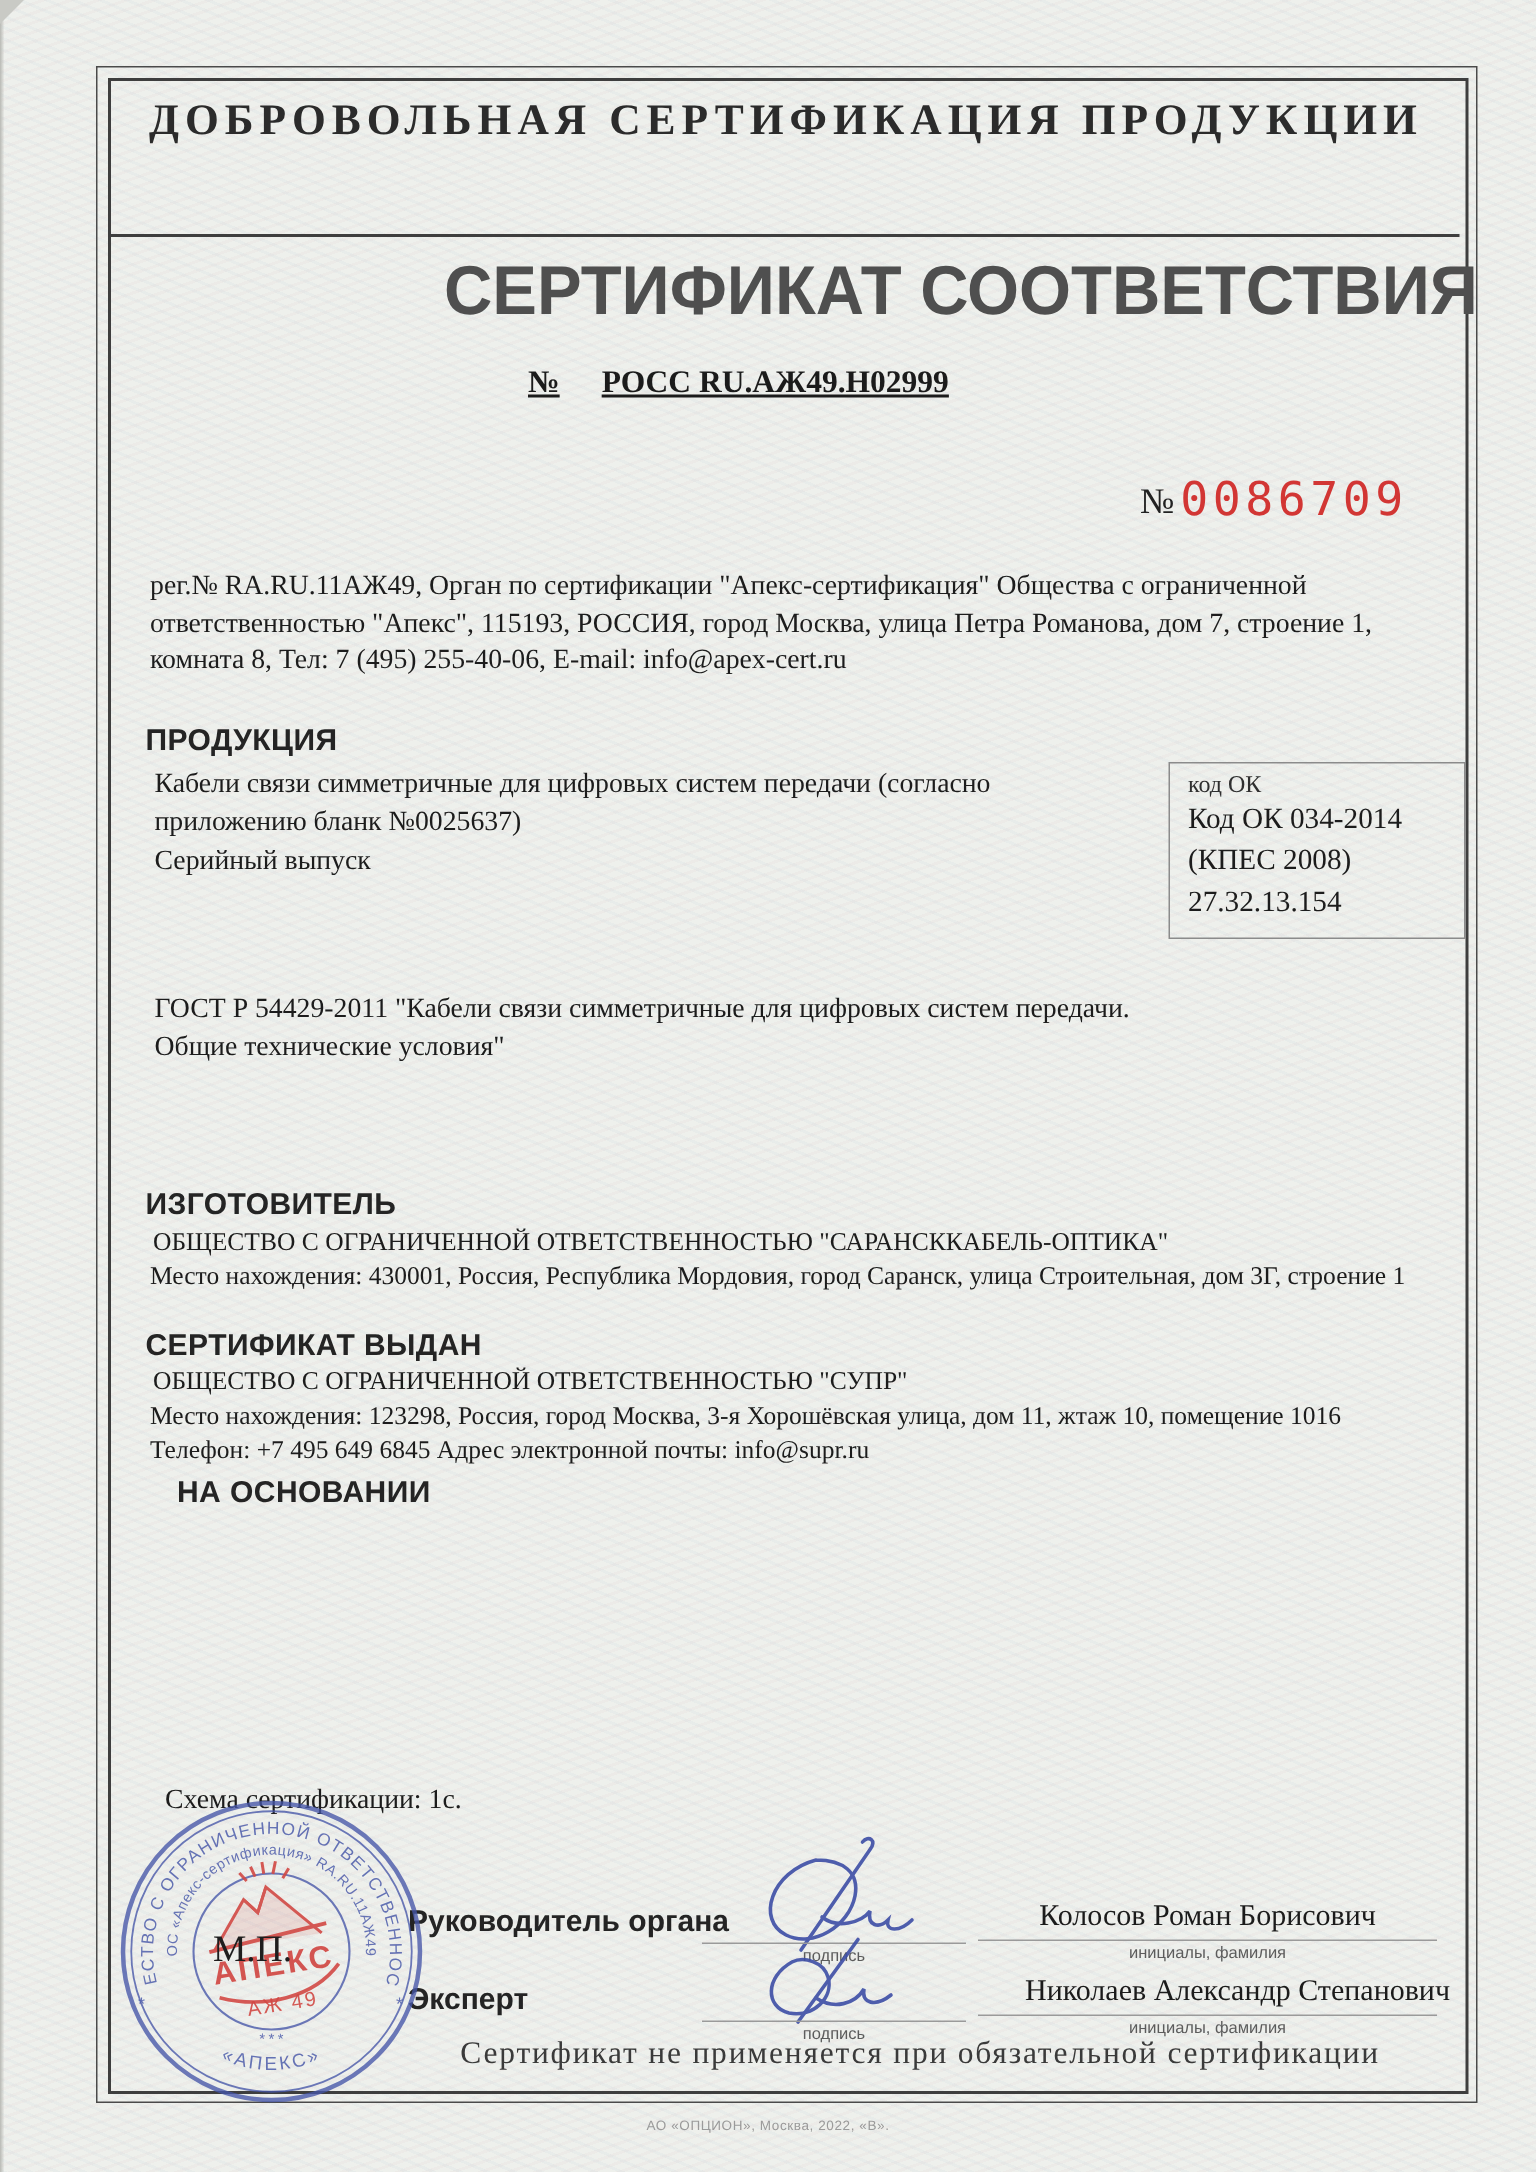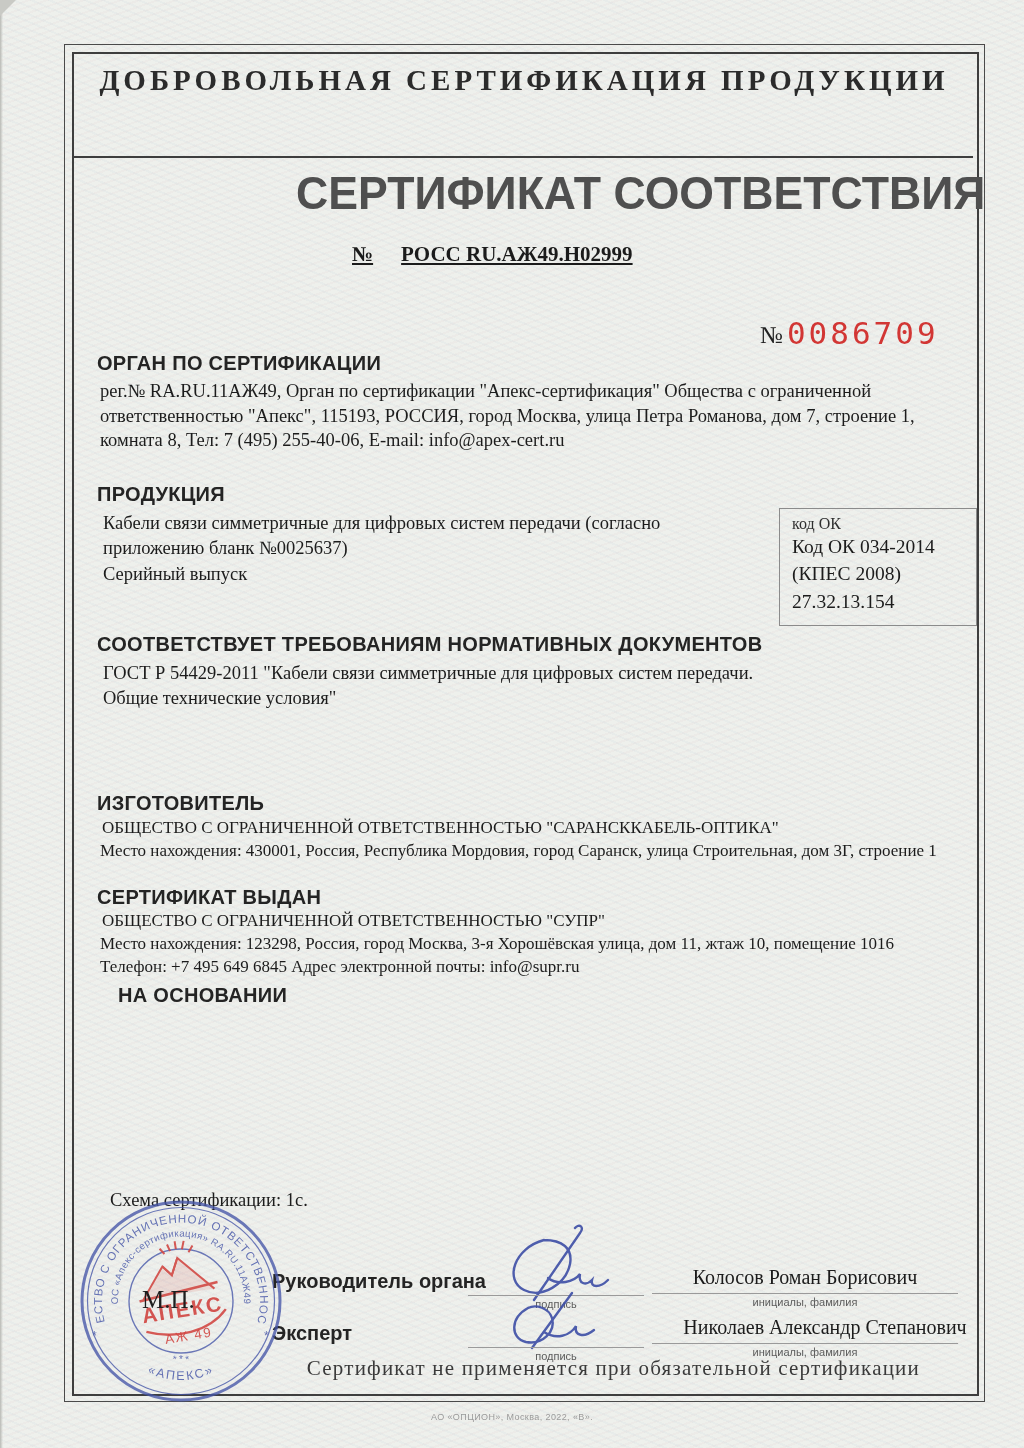--- a/index.html
+++ b/index.html
@@ -77,35 +77,33 @@
   <div class="abs certno-row">
     <span class="no-sign">№</span><span>РОСС RU.АЖ49.Н02999</span>
   </div>
 
 
   <div class="abs blankno">
     <span class="no-sign">№</span>
     <span class="digits">0086709</span>
   </div>
 
-  <div class="abs h" style="left:97px;top:352px;">ОРГАН ПО СЕРТИФИКАЦИИ</div>
   <div class="abs t" style="left:100px;top:379px;width:848px;">рег.№ RA.RU.11АЖ49, Орган по сертификации "Апекс-сертификация" Общества с ограниченной ответственностью "Апекс", 115193, РОССИЯ, город Москва, улица Петра Романова, дом 7, строение 1, комната 8, Тел: 7 (495) 255-40-06, E-mail: info@apex-cert.ru</div>
 
   <div class="abs h" style="left:97px;top:483px;">ПРОДУКЦИЯ</div>
   <div class="abs t" style="left:103px;top:511px;width:650px;">Кабели связи симметричные для цифровых систем передачи (согласно приложению бланк №0025637)</div>
   <div class="abs t" style="left:103px;top:562px;width:650px;">Серийный выпуск</div>
 
   <div class="abs code-box" style="left:779px;top:508px;width:172px;height:104px;">
     <div class="cap">код ОК</div>
     <div class="val">Код ОК 034-2014</div>
     <div class="val">(КПЕС 2008)</div>
     <div class="val">27.32.13.154</div>
   </div>
 
-  <div class="abs h" style="left:97px;top:633px;">СООТВЕТСТВУЕТ ТРЕБОВАНИЯМ НОРМАТИВНЫХ ДОКУМЕНТОВ</div>
   <div class="abs t" style="left:103px;top:661px;width:660px;">ГОСТ Р 54429-2011 "Кабели связи симметричные для цифровых систем передачи. Общие технические условия"</div>
 
 
   <div class="abs h" style="left:97px;top:792px;">ИЗГОТОВИТЕЛЬ</div>
   <div class="abs t-sm" style="left:102px;top:817px;">ОБЩЕСТВО С ОГРАНИЧЕННОЙ ОТВЕТСТВЕННОСТЬЮ "САРАНСККАБЕЛЬ-ОПТИКА"</div>
   <div class="abs t-sm" style="left:100px;top:840px;">Место нахождения: 430001, Россия, Республика Мордовия, город Саранск, улица Строительная, дом 3Г, строение 1</div>
 
   <div class="abs h" style="left:97px;top:886px;">СЕРТИФИКАТ ВЫДАН</div>
   <div class="abs t-sm" style="left:102px;top:910px;">ОБЩЕСТВО С ОГРАНИЧЕННОЙ ОТВЕТСТВЕННОСТЬЮ "СУПР"</div>
   <div class="abs t-sm" style="left:100px;top:933px;">Место нахождения: 123298, Россия, город Москва, 3-я Хорошёвская улица, дом 11, жтаж 10, помещение 1016</div>

